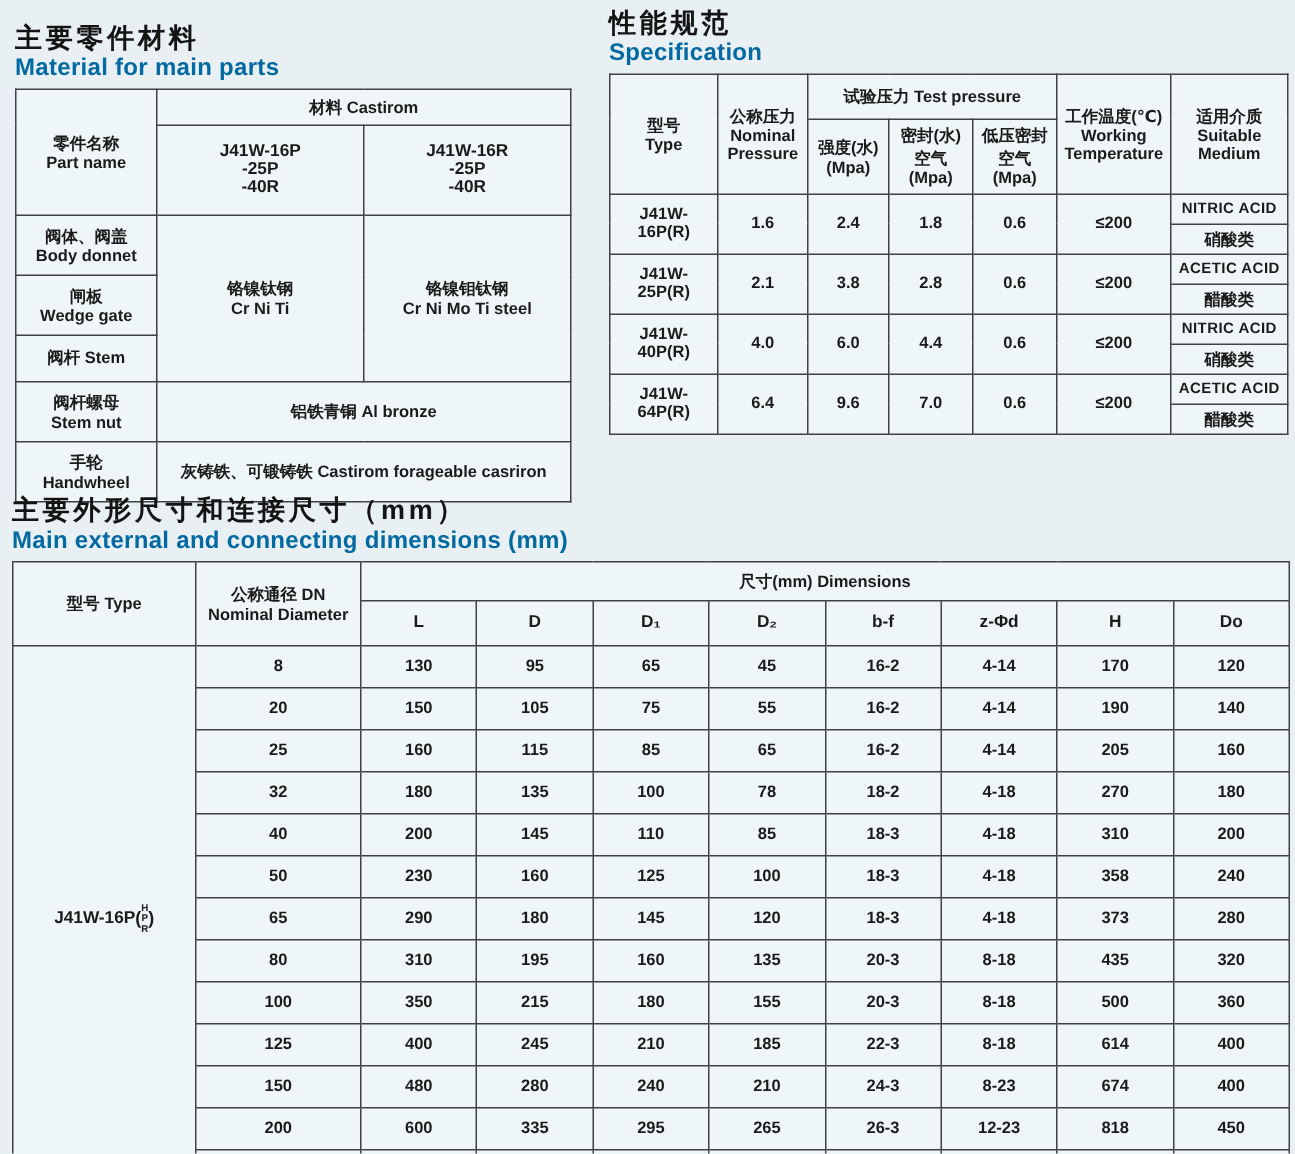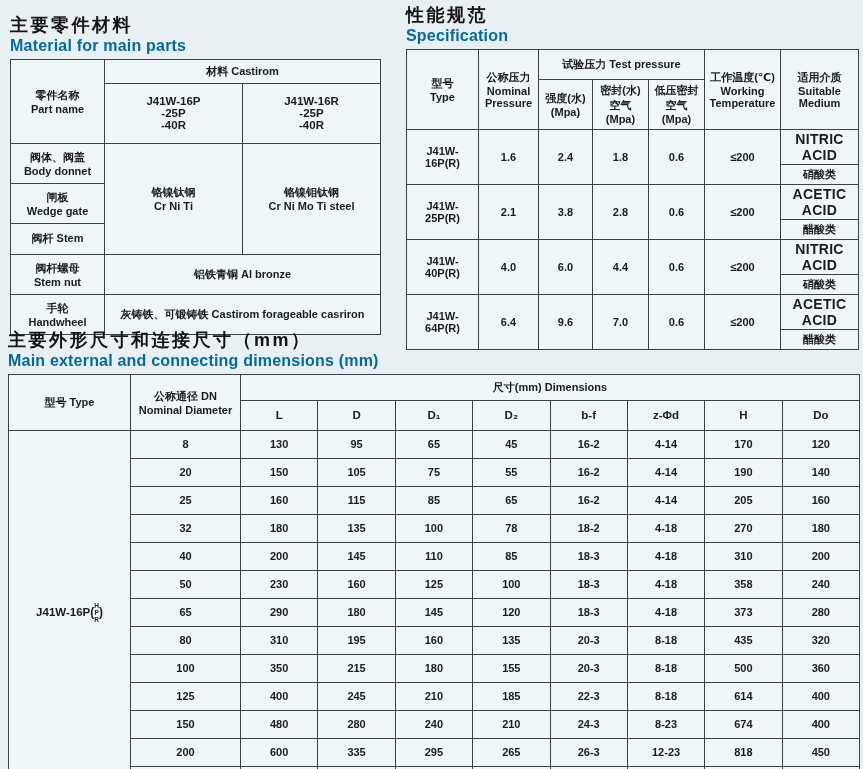--- a/index.html
+++ b/index.html
@@ -36,21 +36,21 @@
   #materials-table .h1 th { height: 24px; }
   #materials-table .h2 th { height: 60px; font-size: 11.5px; }
   #materials-table .r-tall td { height: 40px; }
   #materials-table .r-mid td { height: 31px; }
 
   
   #spec-table { width: 452px; }
   #spec-table .h1 th { height: 30px; }
   #spec-table .h2 th { height: 50px; }
   #spec-table .sub td { height: 20px; }
-  .medium-en { font-size: 14px; letter-spacing: 0.3px; }
+  .medium-en { font-size: 10px; letter-spacing: 0.3px; }
 
   
   #dims-table { width: 852px; }
   #dims-table .h1 th { height: 26px; }
   #dims-table .h2 th { height: 30px; font-size: 11.5px; }
   #dims-table td { height: 28px; }
   .type-cell { font-size: 11.5px; }
   .twrap { display: inline-flex; align-items: center; justify-content: center; }
   .twrap .paren { font-size: 12px; }
   .stack { display: inline-flex; flex-direction: column; font-size: 6.5px; line-height: 7px; font-weight: bold; }

